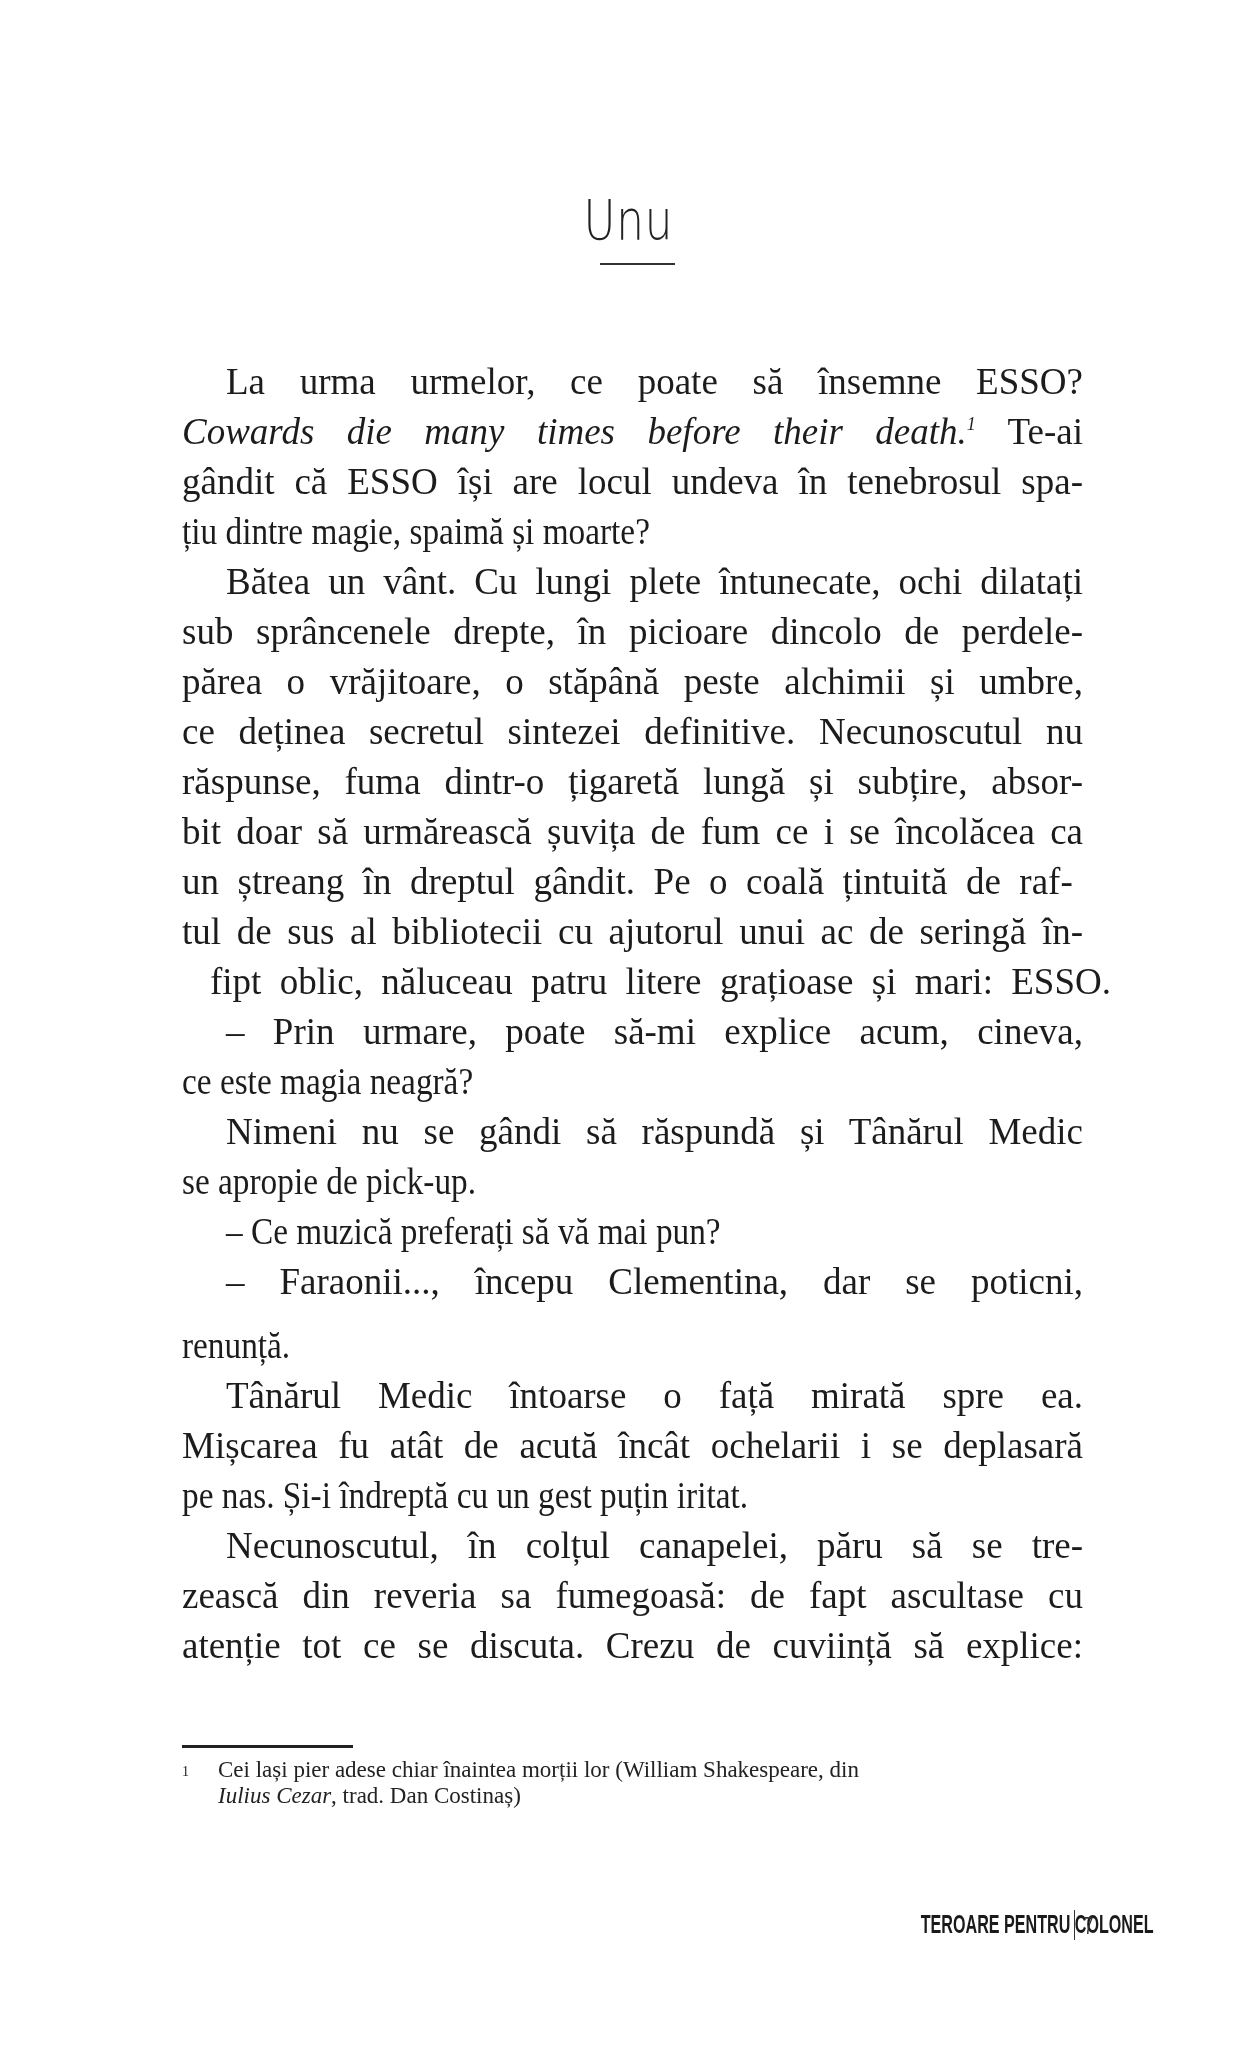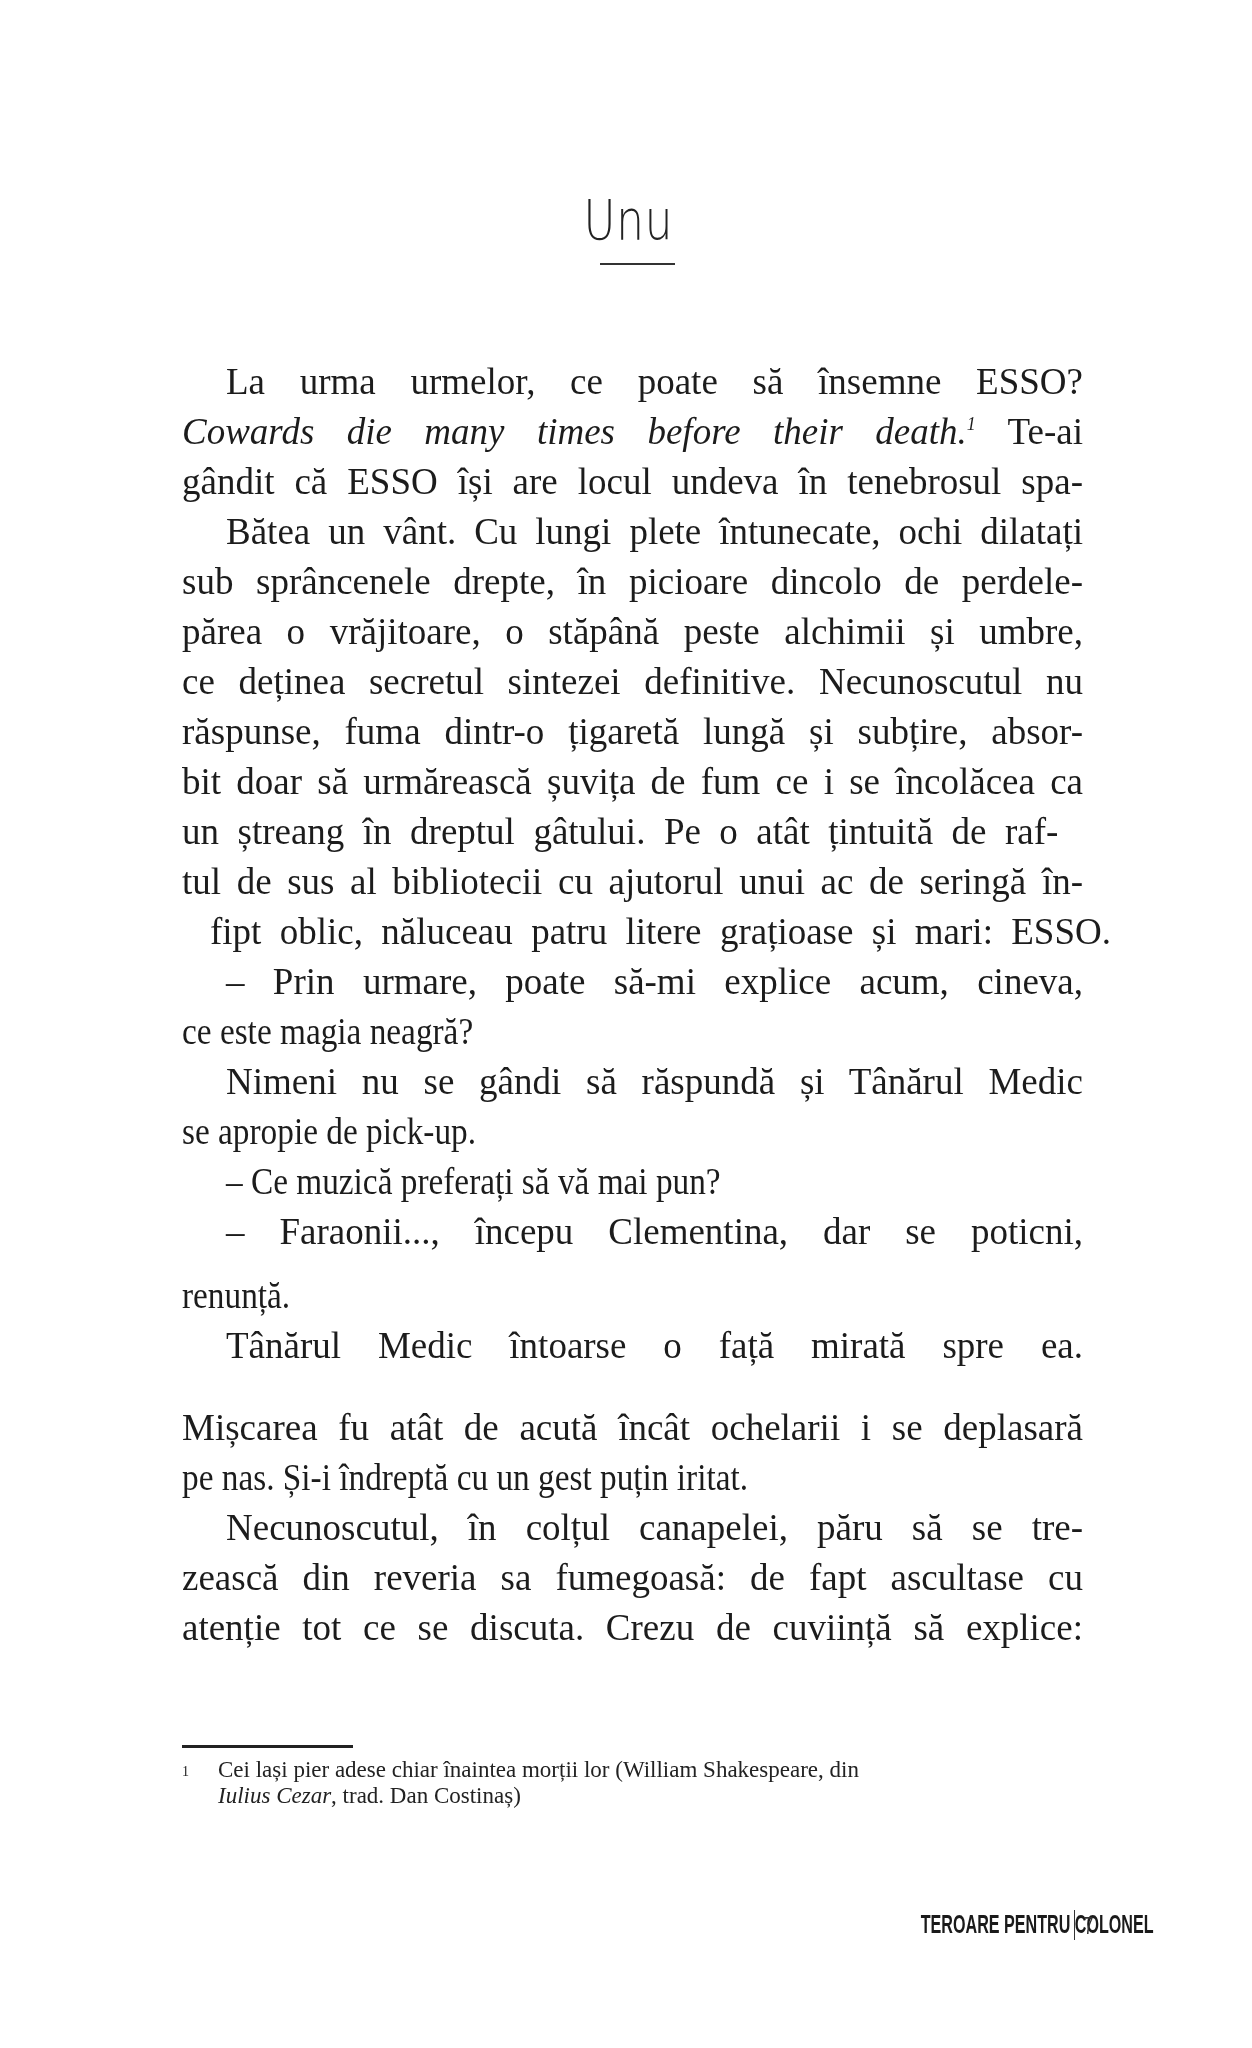--- a/index.html
+++ b/index.html
@@ -41,38 +41,39 @@
 <body>
 
 <div class="page">
   <div class="chapter-title">Unu</div>
   <div class="title-rule"></div>
 
   <div class="body-text" id="body-text">
       <span class="ln indent" style="display: block;"><span style="display: inline-block; white-space: nowrap; word-spacing: 25.4732px;"><span>La urma urmelor, ce poate să însemne ESSO?</span></span></span>
       <span class="ln" style="display: block;"><span style="display: inline-block; white-space: nowrap; word-spacing: 23.1763px;"><i>Cowards die many times before their death.</i><sup>1</sup><span> Te-ai</span></span></span>
       <span class="ln" style="display: block;"><span style="display: inline-block; white-space: nowrap; word-spacing: 10.7153px;"><span>gândit că ESSO își are locul undeva în tenebrosul spa-</span></span></span>
+      <span class="ln last" style="display: block;"><span style="display: inline-block; white-space: nowrap; transform: scaleX(0.9); transform-origin: left center;"><span>țiu dintre magie, spaimă și moarte?</span></span></span>
       <span class="ln indent" style="display: block;"><span style="display: inline-block; white-space: nowrap; word-spacing: 8.74414px;"><span>Bătea un vânt. Cu lungi plete întunecate, ochi dilatați</span></span></span>
       <span class="ln" style="display: block;"><span style="display: inline-block; white-space: nowrap; word-spacing: 13.3594px;"><span>sub sprâncenele drepte, în picioare dincolo de perdele-</span></span></span>
       <span class="ln" style="display: block;"><span style="display: inline-block; white-space: nowrap; word-spacing: 15.2793px;"><span>părea o vrăjitoare, o stăpână peste alchimii și umbre,</span></span></span>
       <span class="ln" style="display: block;"><span style="display: inline-block; white-space: nowrap; word-spacing: 14.3802px;"><span>ce deținea secretul sintezei definitive. Necunoscutul nu</span></span></span>
       <span class="ln" style="display: block;"><span style="display: inline-block; white-space: nowrap; word-spacing: 14.5804px;"><span>răspunse, fuma dintr-o țigaretă lungă și subțire, absor-</span></span></span>
       <span class="ln" style="display: block;"><span style="display: inline-block; white-space: nowrap; word-spacing: 5.98295px;"><span>bit doar să urmărească șuvița de fum ce i se încolăcea ca</span></span></span>
-      <span class="ln" style="display: block;"><span style="display: inline-block; white-space: nowrap; word-spacing: 9.2375px;"><span>un ștreang în dreptul gâtului. Pe o atât țintuită de raf-</span></span></span>
+      <span class="ln" style="display: block;"><span style="display: inline-block; white-space: nowrap; word-spacing: 9.2375px;"><span>un ștreang în dreptul gândit. Pe o coală țintuită de raf-</span></span></span>
       <span class="ln" style="display: block;"><span style="display: inline-block; white-space: nowrap; word-spacing: 6.33949px;"><span>tul de sus al bibliotecii cu ajutorul unui ac de seringă în-</span></span></span>
       <span class="ln" style="display: block;"><span style="display: inline-block; white-space: nowrap; word-spacing: 9.10547px; margin-left: 28px;"><span>fipt oblic, năluceau patru litere grațioase și mari: ESSO.</span></span></span>
       <span class="ln indent" style="display: block;"><span style="display: inline-block; white-space: nowrap; word-spacing: 19.1027px;"><span>– Prin urmare, poate să-mi explice acum, cineva,</span></span></span>
       <span class="ln last" style="display: block;"><span style="display: inline-block; white-space: nowrap; transform: scaleX(0.9); transform-origin: left center;"><span>ce este magia neagră?</span></span></span>
       <span class="ln indent" style="display: block;"><span style="display: inline-block; white-space: nowrap; word-spacing: 15.502px;"><span>Nimeni nu se gândi să răspundă și Tânărul Medic</span></span></span>
       <span class="ln last" style="display: block;"><span style="display: inline-block; white-space: nowrap; transform: scaleX(0.9); transform-origin: left center;"><span>se apropie de pick-up.</span></span></span>
       <span class="ln indent last" style="display: block;"><span style="display: inline-block; white-space: nowrap; transform: scaleX(0.9); transform-origin: left center;"><span>– Ce muzică preferați să vă mai pun?</span></span></span>
       <span class="ln indent" style="display: block;"><span style="display: inline-block; white-space: nowrap; word-spacing: 25.6953px;"><span>– Faraonii..., începu Clementina, dar se poticni,</span></span></span>
       <span class="ln last" style="display: block; margin-top: 14px;"><span style="display: inline-block; white-space: nowrap; transform: scaleX(0.9); transform-origin: left center;"><span>renunță.</span></span></span>
       <span class="ln indent" style="display: block;"><span style="display: inline-block; white-space: nowrap; word-spacing: 27.6228px;"><span>Tânărul Medic întoarse o față mirată spre ea.</span></span></span>
-      <span class="ln" style="display: block; margin-top: 32px;"><span style="display: inline-block; white-space: nowrap; word-spacing: 11.4271px;"><span>Mișcarea fu atât de acută încât ochelarii i se deplasară</span></span></span>
+      <span class="ln" style="display: block;"><span style="display: inline-block; white-space: nowrap; word-spacing: 11.4271px;"><span>Mișcarea fu atât de acută încât ochelarii i se deplasară</span></span></span>
       <span class="ln last" style="display: block;"><span style="display: inline-block; white-space: nowrap; transform: scaleX(0.9); transform-origin: left center;"><span>pe nas. Și-i îndreptă cu un gest puțin iritat.</span></span></span>
       <span class="ln indent" style="display: block;"><span style="display: inline-block; white-space: nowrap; word-spacing: 19.8371px;"><span>Necunoscutul, în colțul canapelei, păru să se tre-</span></span></span>
       <span class="ln" style="display: block;"><span style="display: inline-block; white-space: nowrap; word-spacing: 14.7793px;"><span>zească din reveria sa fumegoasă: de fapt ascultase cu</span></span></span>
       <span class="ln" style="display: block;"><span style="display: inline-block; white-space: nowrap; word-spacing: 12.4427px;"><span>atenție tot ce se discuta. Crezu de cuviință să explice:</span></span></span>
     </div>
 
   <div class="fn-rule"></div>
   <div class="footnote">
     <span class="fn-marker">1</span>
     <span class="fn-line"><span>Cei lași pier adese chiar înaintea morții lor (William Shakespeare, din</span></span>

